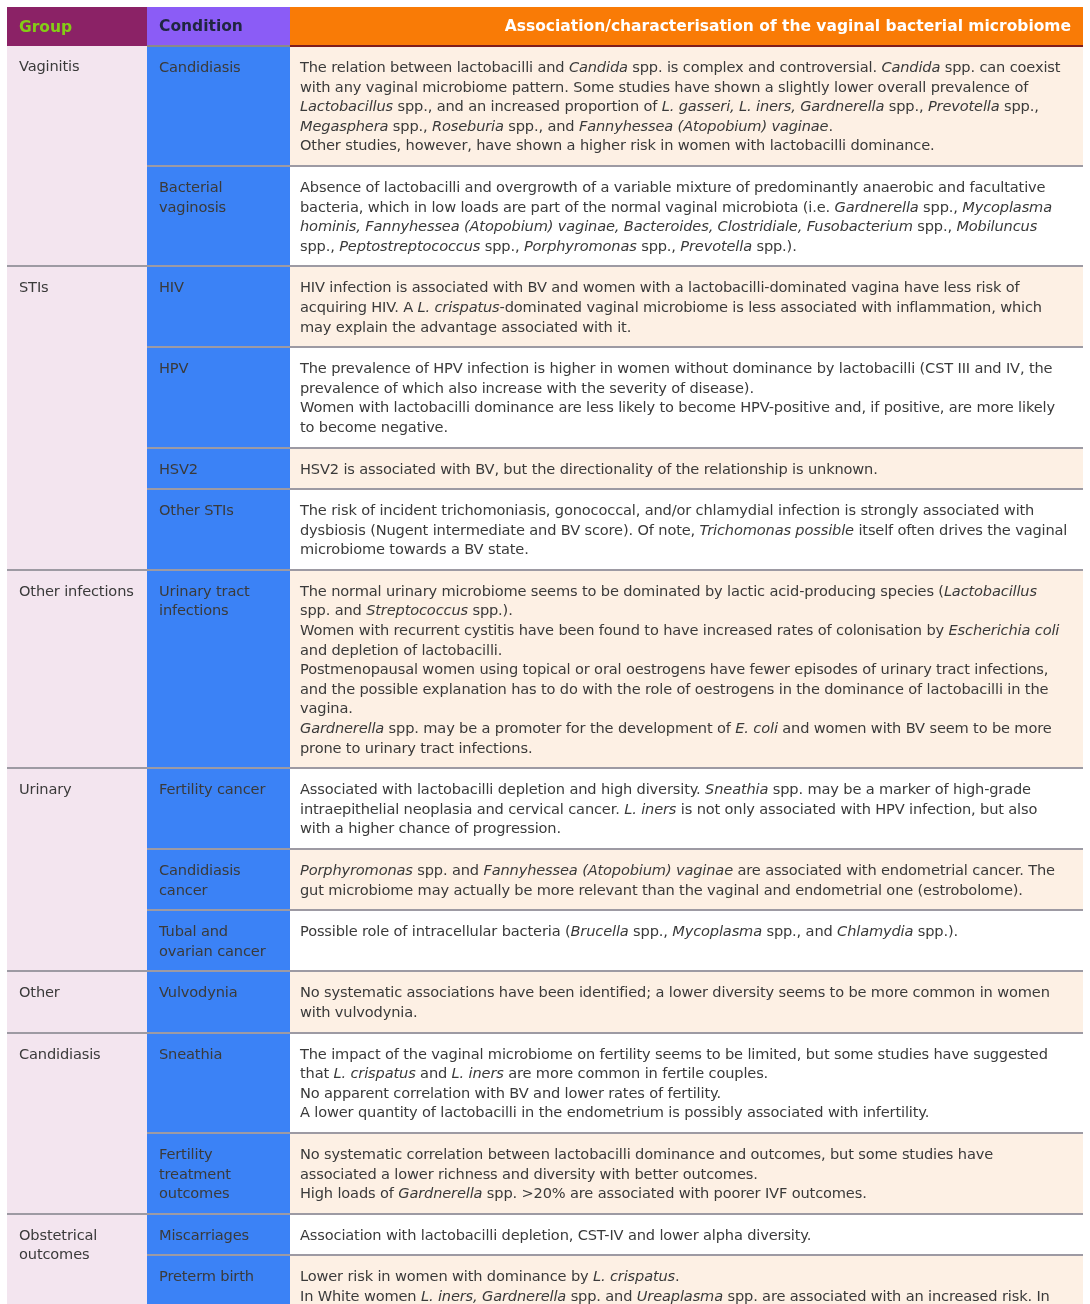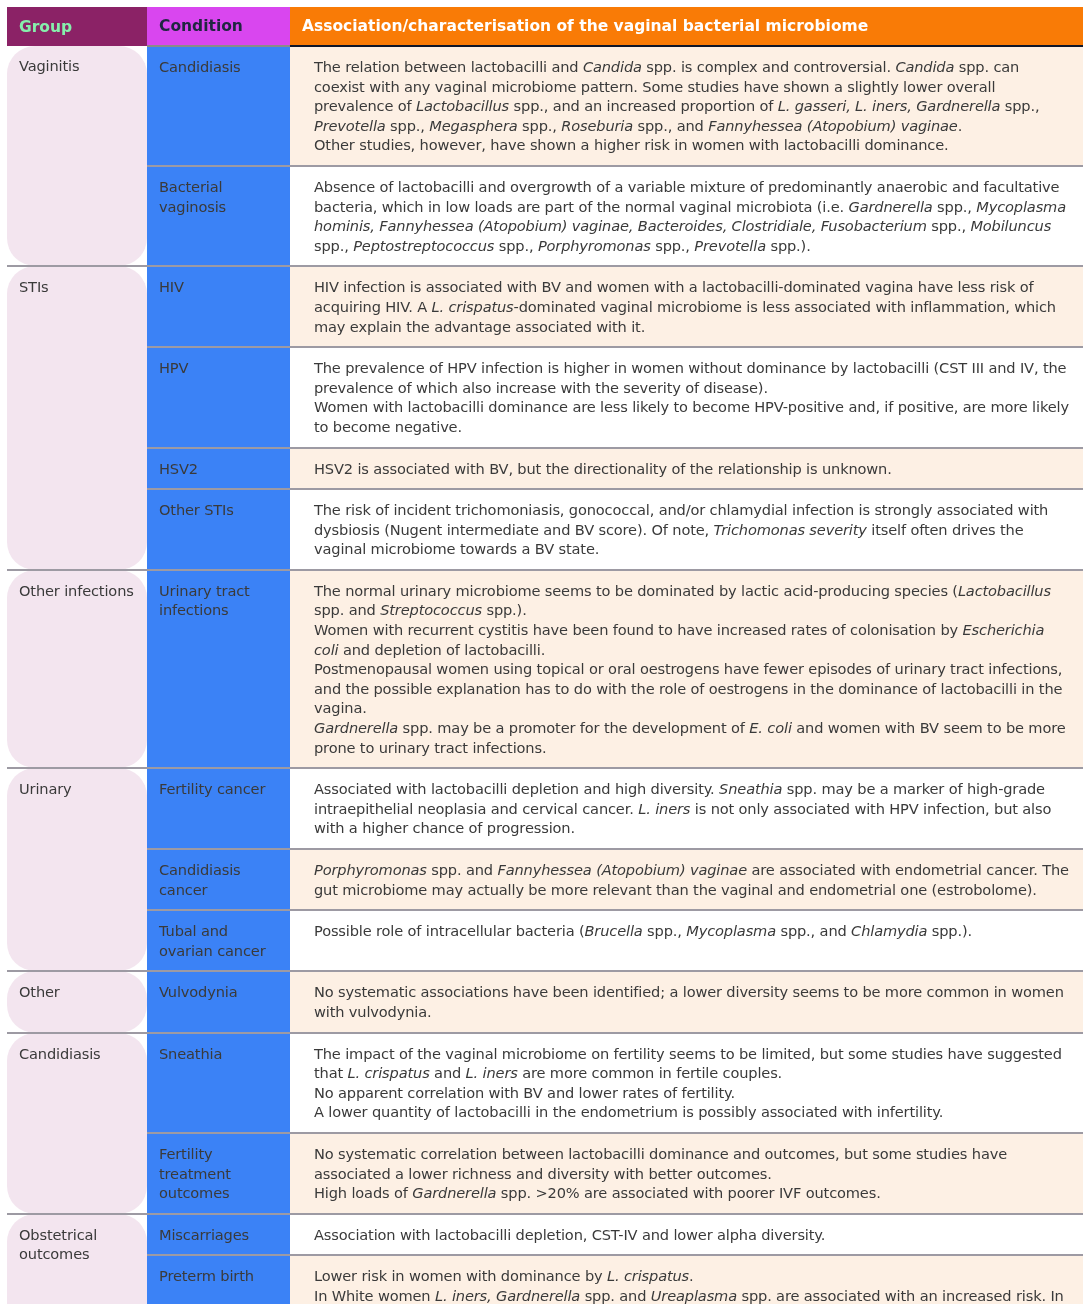--- a/index.html
+++ b/index.html
@@ -2,27 +2,27 @@
 <html><head>
 <meta charset="utf-8">
 <style>
   html, body { margin: 0; padding: 0; background: #ffffff; }
   body { width: 1090px; height: 1304px; overflow: hidden; font-family: "DejaVu Sans", "Liberation Sans", sans-serif; color: #3a3a3a; }
   table { position: absolute; left: 7px; top: 7px; width: 1076px; border-collapse: collapse; table-layout: fixed; }
   col.c1 { width: 140px; }
   col.c2 { width: 143px; }
   col.c3 { width: 793px; }
   th { text-align: left; font-weight: bold; font-size: 15.5px; height: 38px; padding: 0 12px; vertical-align: middle; }
-  th.h-group { background: #8b2266; color: #86efac; }
-  th.h-cond { background: #d946ef; color: #1f2640; border-bottom: 2px solid #8a8a8a; margin-left: 48px; }
-  th.h-assoc { background: #f97b06; color: #ffffff; border-bottom: 2px solid #0f172a; }
+  th.h-group { background: #8b2266; color: #84cc16; }
+  th.h-cond { background: #8b5cf6; color: #1f2640; border-bottom: 2px solid #8a8a8a; margin-left: 48px; }
+  th.h-assoc { background: #f97b06; color: #ffffff; border-bottom: 2px solid #7f1d1d; text-align: right; }
   td { font-size: 14.6px; line-height: 19.6px; vertical-align: top; padding: 10px 12px 10px 12px; letter-spacing: -0.15px; }
-  td.group { background: #f3e5ef; border-bottom: 2px solid #9d9aa3; border-radius: 28px; }
+  td.group { background: #f3e5ef; border-bottom: 2px solid #9d9aa3; }
   td.cond { background: #3b82f6; border-bottom: 2px solid #9d9aa3; }
-  td.assoc { border-bottom: 2px solid #9d9aa3; padding-left: 24px; }
+  td.assoc { border-bottom: 2px solid #9d9aa3; padding-left: 10px; }
   td.assoc.shade { background: #fdf0e4; }
   td.assoc.plain { background: #ffffff; margin-top: 20px; }
   td.assoc span.p { display: block; }
   td.assoc em { font-style: italic; }
 </style>
 </head>
 <body>
 
 <table>
   <colgroup>
@@ -68,21 +68,21 @@
       </tr>
       <tr>
         <td class="cond">HSV2</td>
         <td class="assoc shade">
           <span class="p">HSV2 is associated with BV, but the directionality of the relationship is unknown.</span>
         </td>
       </tr>
       <tr>
         <td class="cond">Other STIs</td>
         <td class="assoc plain">
-          <span class="p">The risk of incident trichomoniasis, gonococcal, and/or chlamydial infection is strongly associated with dysbiosis (Nugent intermediate and BV score). Of note, <em>Trichomonas severity</em> itself often drives the vaginal microbiome towards a BV state.</span>
+          <span class="p">The risk of incident trichomoniasis, gonococcal, and/or chlamydial infection is strongly associated with dysbiosis (Nugent intermediate and BV score). Of note, <em>Trichomonas possible</em> itself often drives the vaginal microbiome towards a BV state.</span>
         </td>
       </tr>
       <tr>
         <td class="group" rowspan="1">Other infections</td>
         <td class="cond">Urinary tract infections</td>
         <td class="assoc shade">
           <span class="p">The normal urinary microbiome seems to be dominated by lactic acid-producing species (<em>Lactobacillus</em> spp. and <em>Streptococcus</em> spp.).</span>
           <span class="p">Women with recurrent cystitis have been found to have increased rates of colonisation by <em>Escherichia coli</em> and depletion of lactobacilli.</span>
           <span class="p">Postmenopausal women using topical or oral oestrogens have fewer episodes of urinary tract infections, and the possible explanation has to do with the role of oestrogens in the dominance of lactobacilli in the vagina.</span>
           <span class="p"><em>Gardnerella</em> spp. may be a promoter for the development of <em>E. coli</em> and women with BV seem to be more prone to urinary tract infections.</span>

